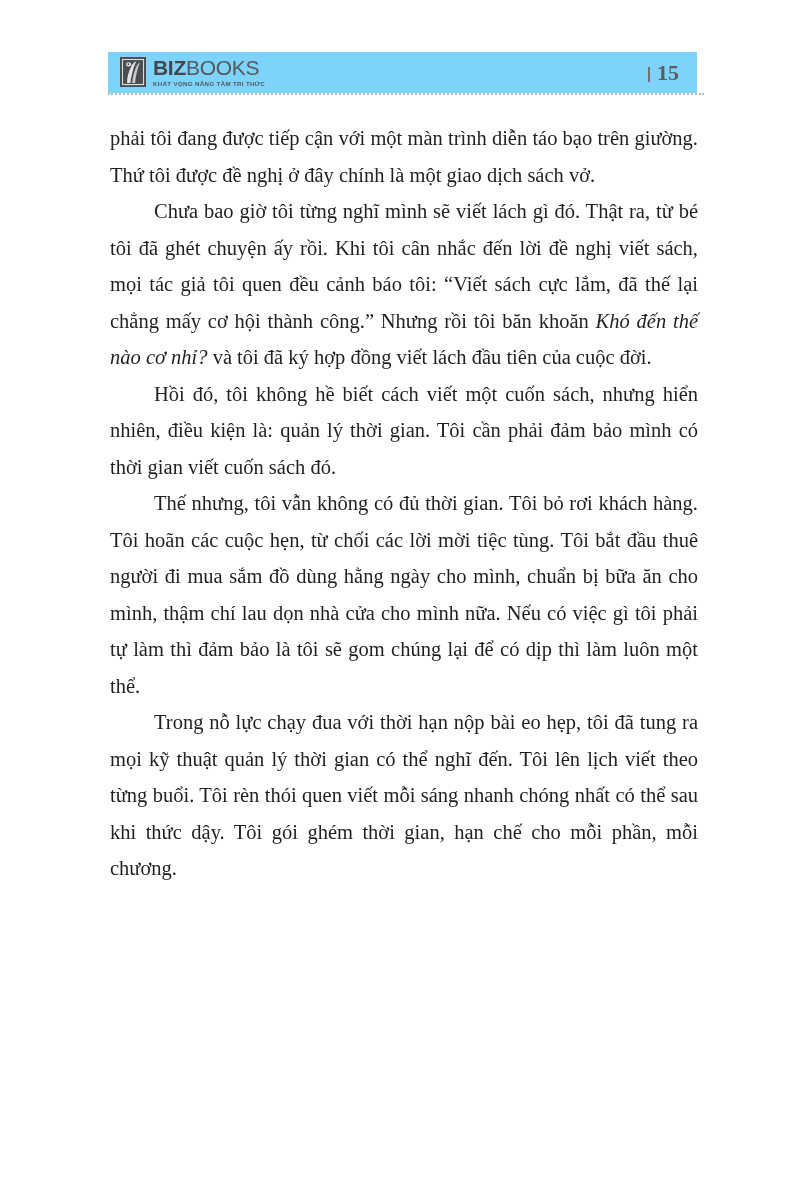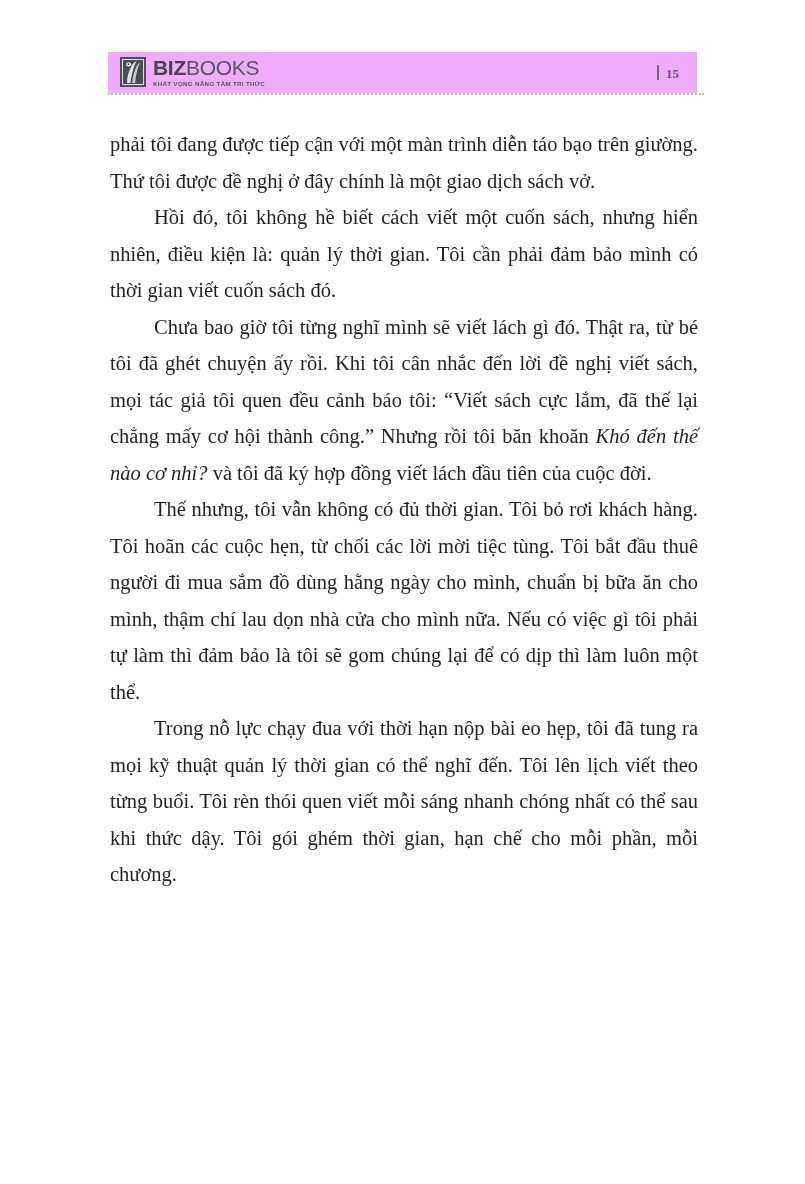--- a/index.html
+++ b/index.html
@@ -15,21 +15,21 @@
     overflow: hidden;
   }
 
   
   .page-header {
     position: absolute;
     left: 108px;
     top: 52px;
     width: 589px;
     height: 41px;
-    background: #f0abfc;
+    background: #7dd3fc;
     display: flex;
     align-items: center;
     box-sizing: border-box;
   }
   .header-dashed-rule {
     position: absolute;
     left: 108px;
     top: 93px;
     width: 596px;
     height: 0;
@@ -80,38 +80,38 @@
     margin-top: 3px;
   }
 
   .folio {
     margin-left: auto;
     margin-right: 18px;
     display: flex;
     align-items: baseline;
     gap: 7px;
     font-family: "Liberation Serif", "DejaVu Serif", serif;
-    font-size: 13px;
+    font-size: 22px;
     color: #5b5d61;
     font-weight: bold;
   }
   .folio-rule {
     display: inline-block;
     width: 2px;
     height: 15px;
     background: #6e7074;
     position: relative;
     top: 2px;
   }
 
   
   .body-copy {
     position: absolute;
     left: 110px;
-    top: 126px;
+    top: 120px;
     width: 588px;
   }
   .body-copy p {
     margin: 0;
     font-size: 20.5px;
     line-height: 36.5px;
     color: #231f20;
     text-align: justify;
     text-justify: inter-word;
     hyphens: none;
@@ -150,17 +150,17 @@
   <div class="folio">
     <span class="folio-rule"></span>
     <span>15</span>
   </div>
 
 </div>
 <div class="header-dashed-rule"></div>
 
 <div class="body-copy">
   <p><span>phải tôi đang được tiếp cận với một màn trình diễn táo bạo trên giường. Thứ tôi được đề nghị ở đây chính là một giao dịch sách vở.</span></p>
+  <p class="indent"><span>Chưa bao giờ tôi từng nghĩ mình sẽ viết lách gì đó. Thật ra, từ bé tôi đã ghét chuyện ấy rồi. Khi tôi cân nhắc đến lời đề nghị viết sách, mọi tác giả tôi quen đều cảnh báo tôi: “Viết sách cực lắm, đã thế lại chẳng mấy cơ hội thành công.” Nhưng rồi tôi băn khoăn </span><i>Khó đến thế nào cơ nhỉ?</i><span> và tôi đã ký hợp đồng viết lách đầu tiên của cuộc đời.</span></p>
   <p class="indent"><span>Hồi đó, tôi không hề biết cách viết một cuốn sách, nhưng hiển nhiên, điều kiện là: quản lý thời gian. Tôi cần phải đảm bảo mình có thời gian viết cuốn sách đó.</span></p>
-  <p class="indent"><span>Chưa bao giờ tôi từng nghĩ mình sẽ viết lách gì đó. Thật ra, từ bé tôi đã ghét chuyện ấy rồi. Khi tôi cân nhắc đến lời đề nghị viết sách, mọi tác giả tôi quen đều cảnh báo tôi: “Viết sách cực lắm, đã thế lại chẳng mấy cơ hội thành công.” Nhưng rồi tôi băn khoăn </span><i>Khó đến thế nào cơ nhỉ?</i><span> và tôi đã ký hợp đồng viết lách đầu tiên của cuộc đời.</span></p>
   <p class="indent"><span>Thế nhưng, tôi vẫn không có đủ thời gian. Tôi bỏ rơi khách hàng. Tôi hoãn các cuộc hẹn, từ chối các lời mời tiệc tùng. Tôi bắt đầu thuê người đi mua sắm đồ dùng hằng ngày cho mình, chuẩn bị bữa ăn cho mình, thậm chí lau dọn nhà cửa cho mình nữa. Nếu có việc gì tôi phải tự làm thì đảm bảo là tôi sẽ gom chúng lại để có dịp thì làm luôn một thể.</span></p>
   <p class="indent"><span>Trong nỗ lực chạy đua với thời hạn nộp bài eo hẹp, tôi đã tung ra mọi kỹ thuật quản lý thời gian có thể nghĩ đến. Tôi lên lịch viết theo từng buổi. Tôi rèn thói quen viết mỗi sáng nhanh chóng nhất có thể sau khi thức dậy. Tôi gói ghém thời gian, hạn chế cho mỗi phần, mỗi chương.</span></p>
 </div>
 
 </body></html>

